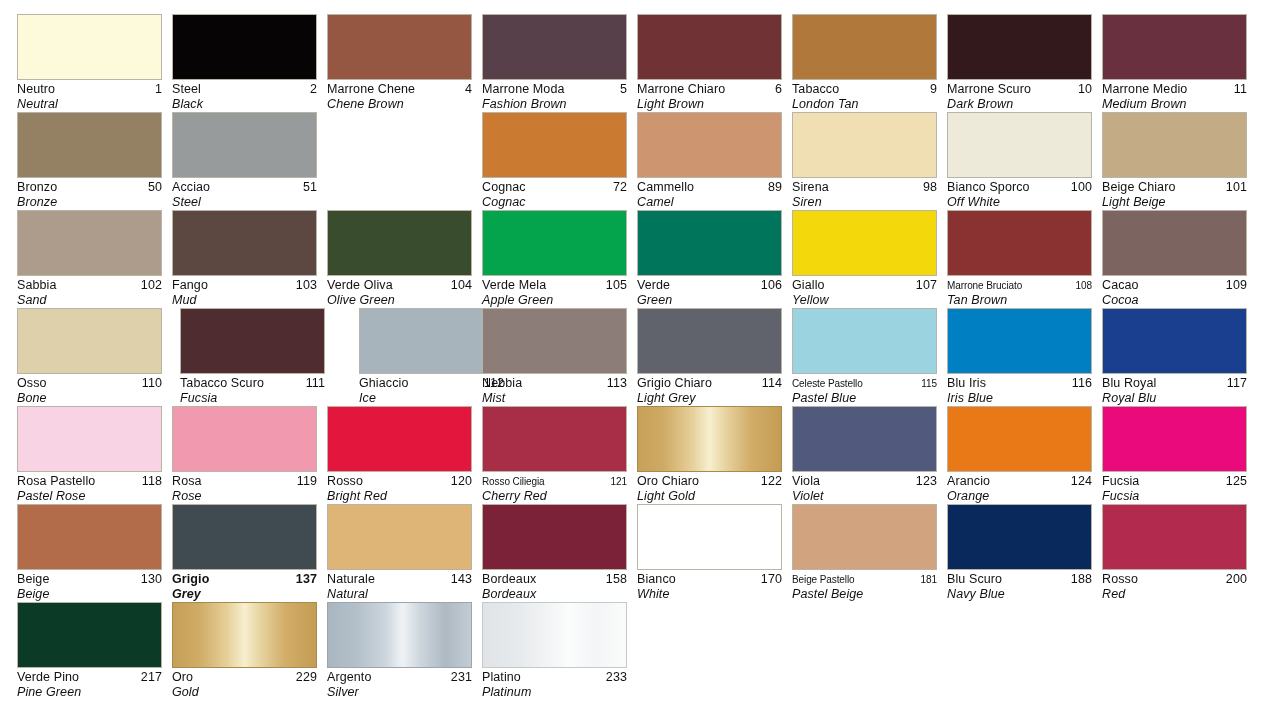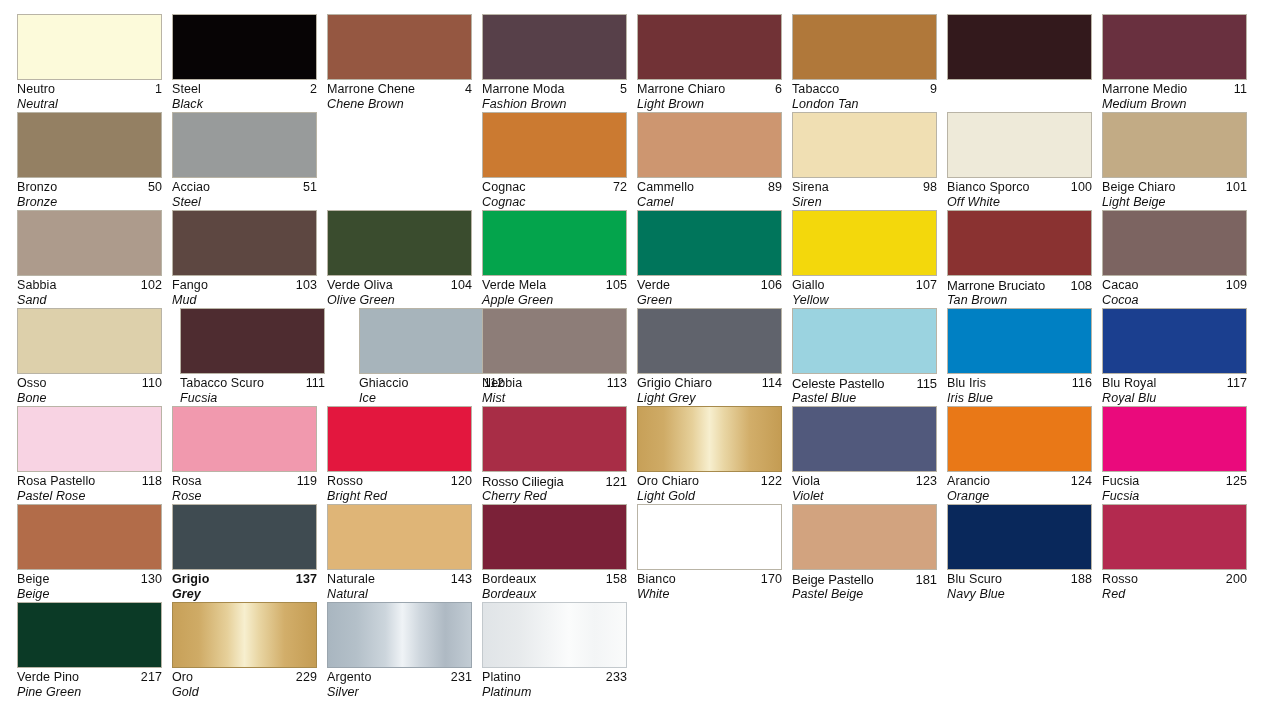--- a/index.html
+++ b/index.html
@@ -51,21 +51,21 @@
     text-align: right;
   }
   .label-row-en {
     font-size: 12.5px;
     line-height: 15px;
     color: #111111;
     font-style: italic;
     letter-spacing: 0.1px;
     white-space: nowrap;
   }
-  .tight .label-row-it { font-size: 13px; letter-spacing: -0.1px; }
+  .tight .label-row-it { font-size: 10px; letter-spacing: -0.1px; }
 </style>
 </head>
 <body>
 
 <div id="chart" style="background: rgb(255, 255, 255);">
     <div class="swatch-cell" style="left: 17px; top: 14px;">
       <div class="swatch-chip" style="width: 145px; height: 66px; background: rgb(252, 250, 218); border-color: rgb(185, 180, 166);"></div>
       <div class="swatch-labels">
         <div class="label-row-it">
           <span class="label-it">Neutro</span>
@@ -119,20 +119,27 @@
       <div class="swatch-labels">
         <div class="label-row-it">
           <span class="label-it">Tabacco</span>
           <span class="label-code">9</span>
         </div>
         <div class="label-row-en">London Tan</div>
       </div>
     </div>
     <div class="swatch-cell" style="left: 947px; top: 14px;">
       <div class="swatch-chip" style="width: 145px; height: 66px; background: rgb(51, 25, 28); border-color: rgb(185, 180, 166);"></div>
+      <div class="swatch-labels">
+        <div class="label-row-it">
+          <span class="label-it">Marrone Scuro</span>
+          <span class="label-code">10</span>
+        </div>
+        <div class="label-row-en">Dark Brown</div>
+      </div>
     </div>
     <div class="swatch-cell" style="left: 1102px; top: 14px;">
       <div class="swatch-chip" style="width: 145px; height: 66px; background: rgb(105, 48, 63); border-color: rgb(185, 180, 166);"></div>
       <div class="swatch-labels">
         <div class="label-row-it">
           <span class="label-it">Marrone Medio</span>
           <span class="label-code">11</span>
         </div>
         <div class="label-row-en">Medium Brown</div>
       </div>

